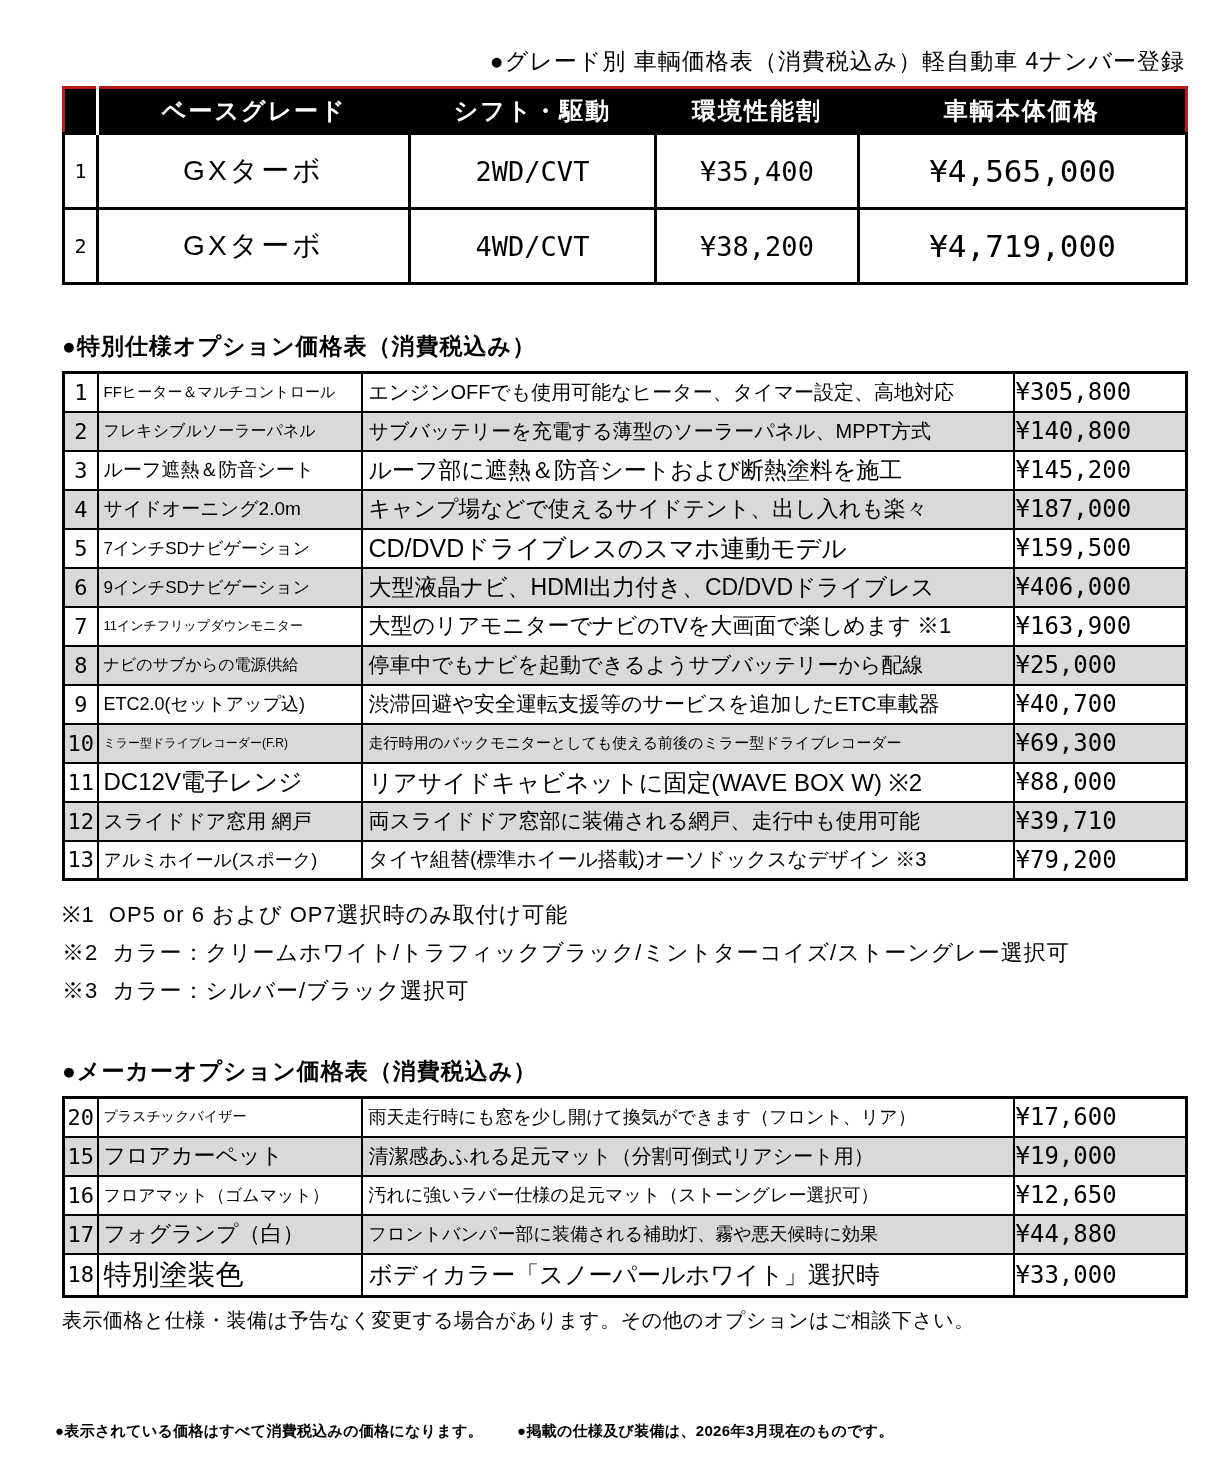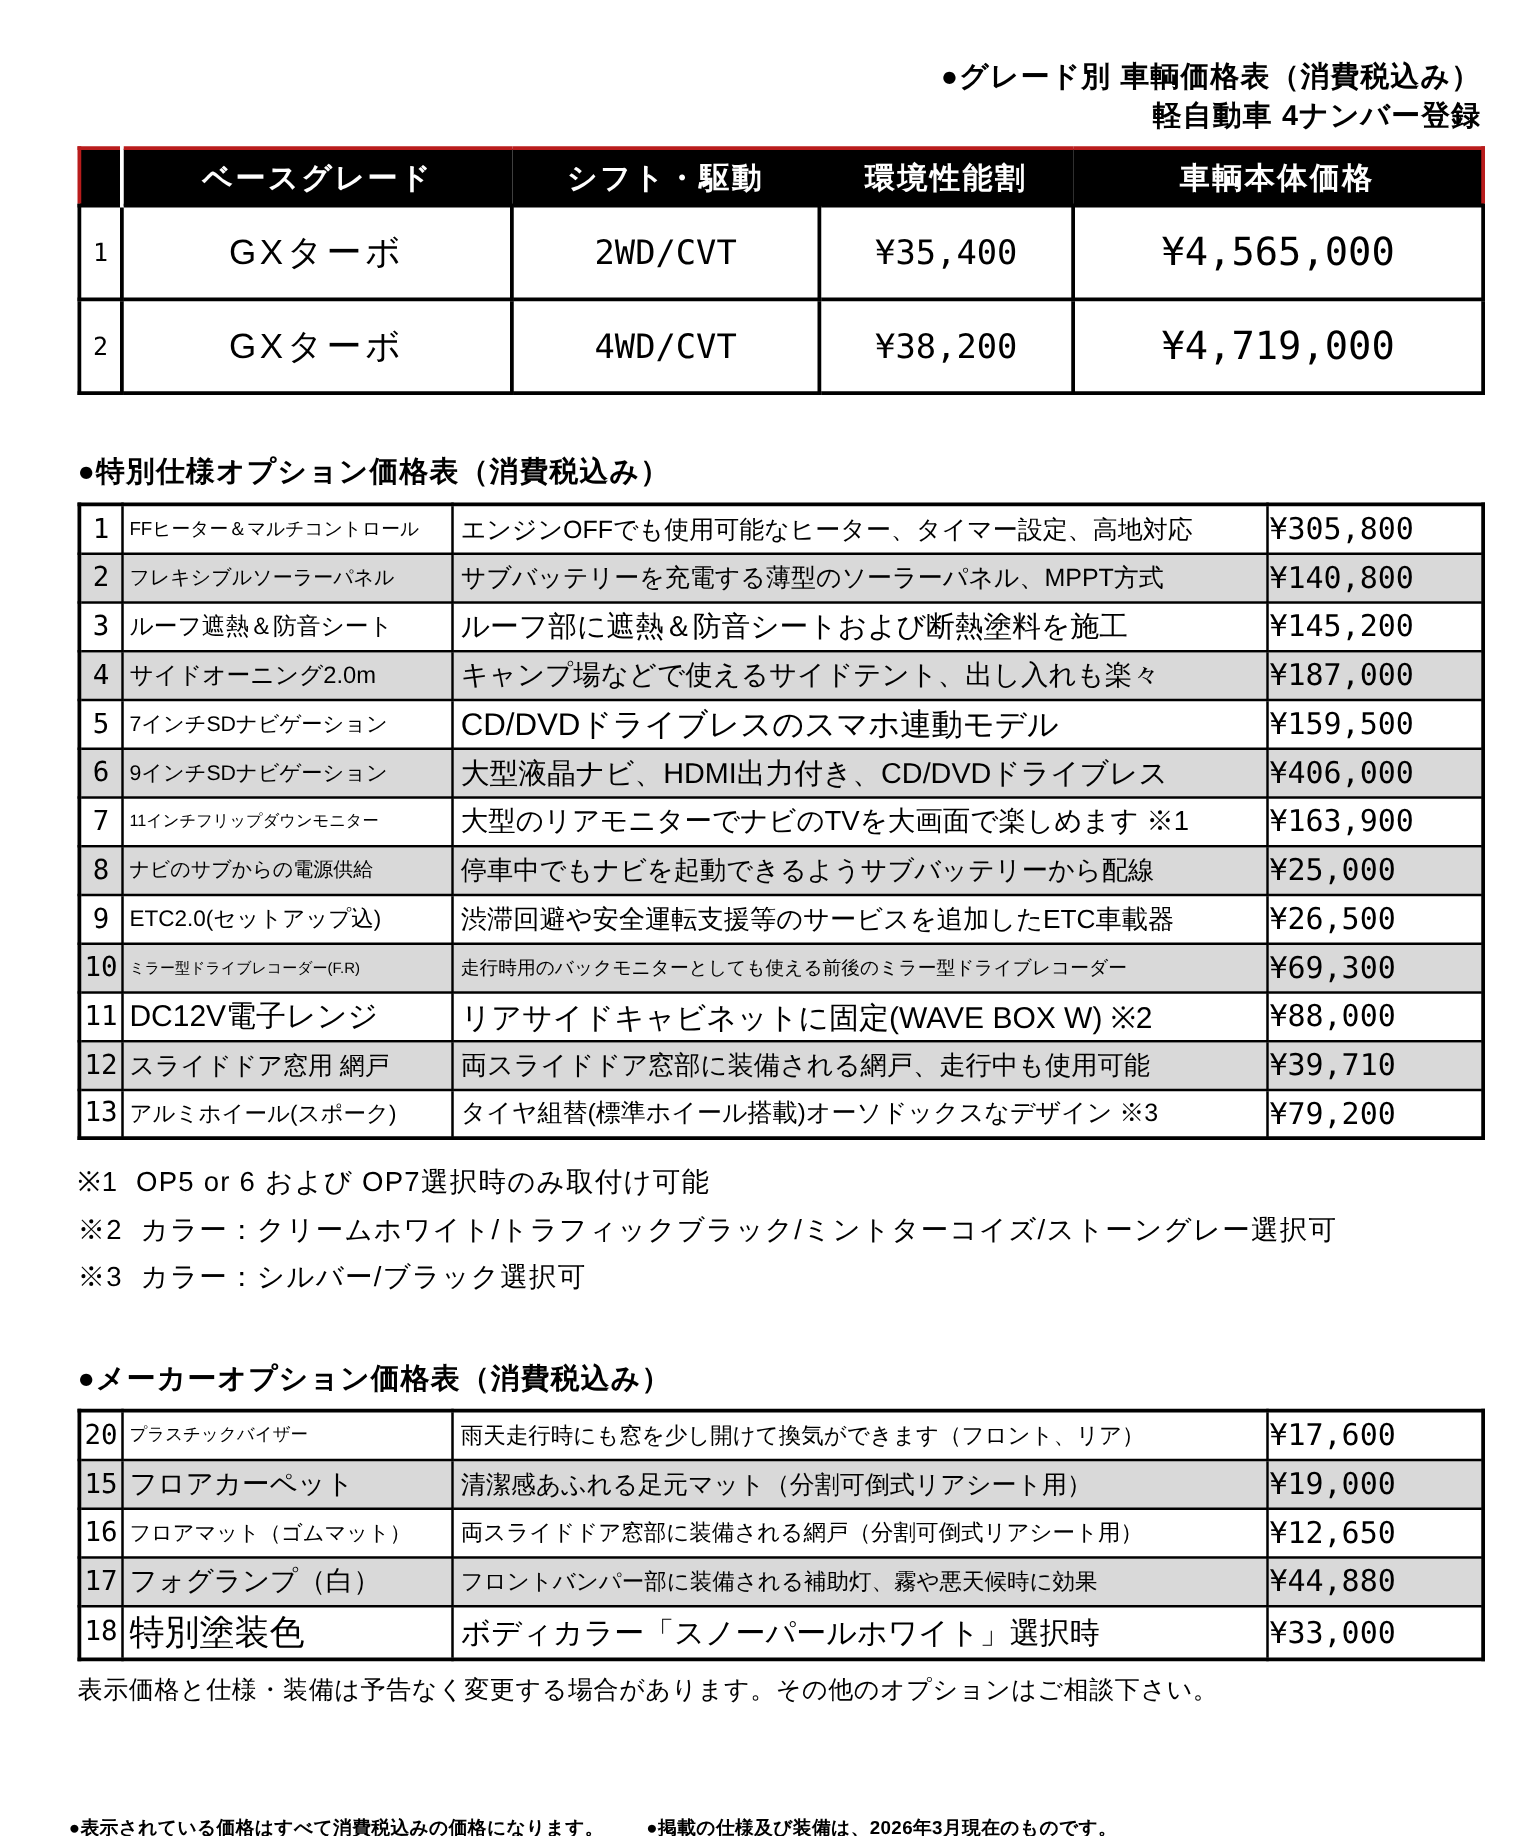--- a/index.html
+++ b/index.html
@@ -7,21 +7,21 @@
     width:1230px; min-height:1469px;
     color:#000;
     font-family:"Liberation Sans", sans-serif;
     -webkit-font-smoothing:antialiased;
   }
   .page { box-sizing:border-box; padding:46px 45px 0 62px; }
 
   
   .sec-head {
     display:flex; justify-content:flex-end; align-items:flex-end;
-    font-size:23px; font-weight:bold; letter-spacing:1px; margin-bottom:9px;flex-direction:column;
+    font-size:23px; font-weight:normal; letter-spacing:1px; margin-bottom:9px;
   }
   .sec-title {
     font-size:23px; font-weight:bold; letter-spacing:1px;
     margin:46px 0 9px 0;
   }
 
   table { border-collapse:collapse; table-layout:fixed; width:1123px; }
   .mono { font-family:"DejaVu Sans Mono", monospace; }
 
   
@@ -160,21 +160,21 @@
       <tr>
         <td class="num mono">8</td>
         <td class="name" style="font-size:16px">ナビのサブからの電源供給</td>
         <td class="desc" style="font-size:21px">停車中でもナビを起動できるようサブバッテリーから配線</td>
         <td class="price mono">¥25,000</td>
       </tr>
       <tr>
         <td class="num mono">9</td>
         <td class="name" style="font-size:18px">ETC2.0(セットアップ込)</td>
         <td class="desc" style="font-size:21px">渋滞回避や安全運転支援等のサービスを追加したETC車載器</td>
-        <td class="price mono">¥26,500</td>
+        <td class="price mono">¥40,700</td>
       </tr>
       <tr>
         <td class="num mono">10</td>
         <td class="name" style="font-size:12px">ミラー型ドライブレコーダー(F.R)</td>
         <td class="desc" style="font-size:15px">走行時用のバックモニターとしても使える前後のミラー型ドライブレコーダー</td>
         <td class="price mono">¥69,300</td>
       </tr>
       <tr>
         <td class="num mono">11</td>
         <td class="name" style="font-size:24px">DC12V電子レンジ</td>
@@ -220,21 +220,21 @@
       </tr>
       <tr>
         <td class="num mono">15</td>
         <td class="name" style="font-size:22px">フロアカーペット</td>
         <td class="desc" style="font-size:20px">清潔感あふれる足元マット（分割可倒式リアシート用）</td>
         <td class="price mono">¥19,000</td>
       </tr>
       <tr>
         <td class="num mono">16</td>
         <td class="name" style="font-size:17px">フロアマット（ゴムマット）</td>
-        <td class="desc" style="font-size:18px">両スライドドア窓部に装備される網戸（分割可倒式リアシート用）</td>
+        <td class="desc" style="font-size:18px">汚れに強いラバー仕様の足元マット（ストーングレー選択可）</td>
         <td class="price mono">¥12,650</td>
       </tr>
       <tr>
         <td class="num mono">17</td>
         <td class="name" style="font-size:22px">フォグランプ（白）</td>
         <td class="desc" style="font-size:18px">フロントバンパー部に装備される補助灯、霧や悪天候時に効果</td>
         <td class="price mono">¥44,880</td>
       </tr>
       <tr>
         <td class="num mono">18</td>

